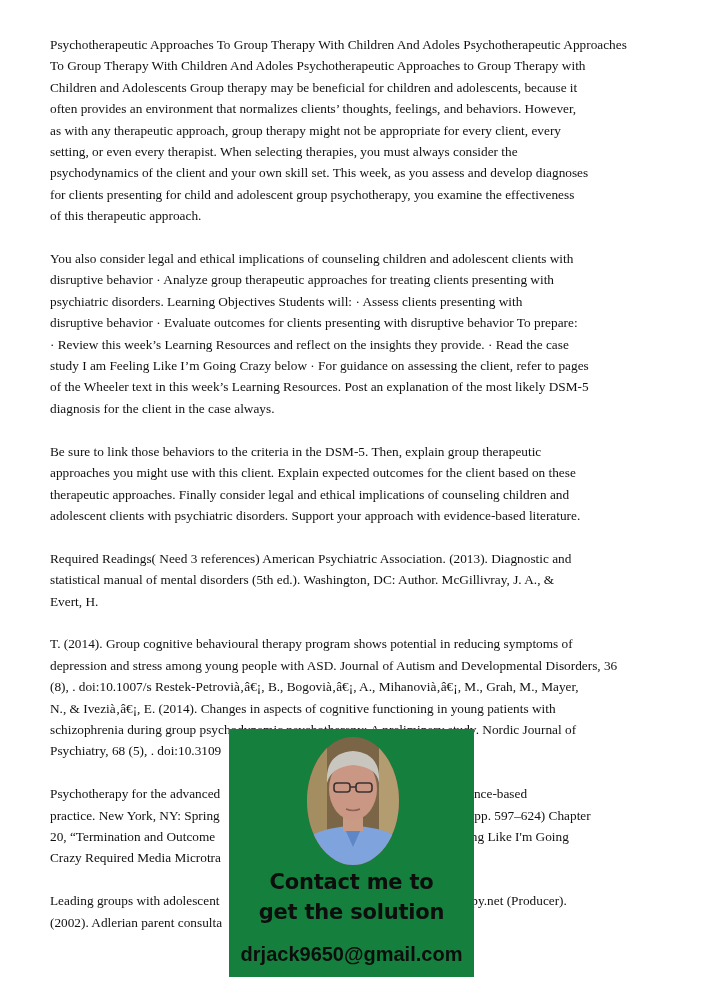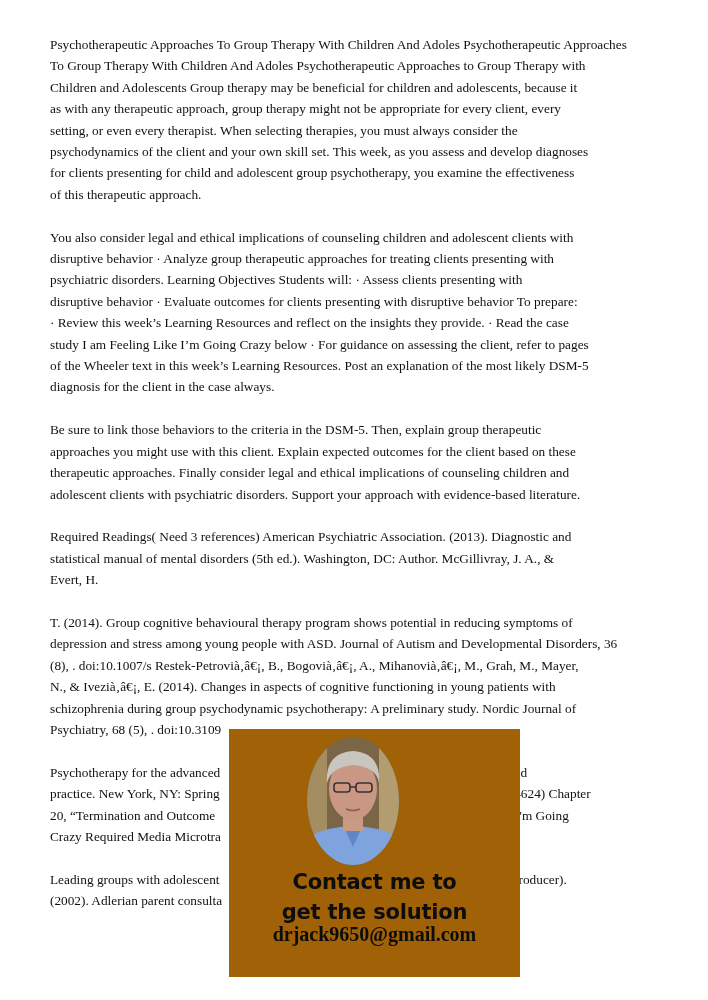--- a/index.html
+++ b/index.html
@@ -28,23 +28,23 @@
       white-space: nowrap;
     }
     .line {
       display: block;
       white-space: nowrap;
     }
     .promo {
       position: absolute;
       left: 229px;
       top: 729px;
-      width: 291px;
+      width: 245px;
       height: 248px;
-      background: #a16207;
+      background: #15803d;
     }
     .portrait {
       position: absolute;
       left: 78px;
       top: 8px;
       width: 92px;
       height: 128px;
       border-radius: 50%;
       overflow: hidden;
       background: #6f5a3c;
@@ -64,37 +64,38 @@
       color: #0d0d0d;
       font-size: 21px;
       line-height: 30px;
       letter-spacing: -0.2px;
     }
     .cta.l1 { top: 138px; }
     .cta.l2 { top: 168px; }
     .email {
       position: absolute;
       left: 0;
-      top: 194px;
+      top: 214px;
       width: 100%;
       text-align: center;
-      font-family: Liberation Serif, serif;
+      font-family: Liberation Sans, sans-serif;
       font-weight: bold;
       font-size: 20px;
       color: #0d0d0d;
     }
   </style>
 </head>
 <body>
 
 <div class="page">
   <p class="para">
     <span class="line">Psychotherapeutic Approaches To Group Therapy With Children And Adoles Psychotherapeutic Approaches</span>
     <span class="line">To Group Therapy With Children And Adoles Psychotherapeutic Approaches to Group Therapy with</span>
     <span class="line">Children and Adolescents Group therapy may be beneficial for children and adolescents, because it</span>
+    <span class="line">often provides an environment that normalizes clients’ thoughts, feelings, and behaviors. However,</span>
     <span class="line">as with any therapeutic approach, group therapy might not be appropriate for every client, every</span>
     <span class="line">setting, or even every therapist. When selecting therapies, you must always consider the</span>
     <span class="line">psychodynamics of the client and your own skill set. This week, as you assess and develop diagnoses</span>
     <span class="line">for clients presenting for child and adolescent group psychotherapy, you examine the effectiveness</span>
     <span class="line">of this therapeutic approach.</span>
   </p>
   <p class="para">
     <span class="line">You also consider legal and ethical implications of counseling children and adolescent clients with</span>
     <span class="line">disruptive behavior · Analyze group therapeutic approaches for treating clients presenting with</span>
     <span class="line">psychiatric disorders. Learning Objectives Students will: · Assess clients presenting with</span>

